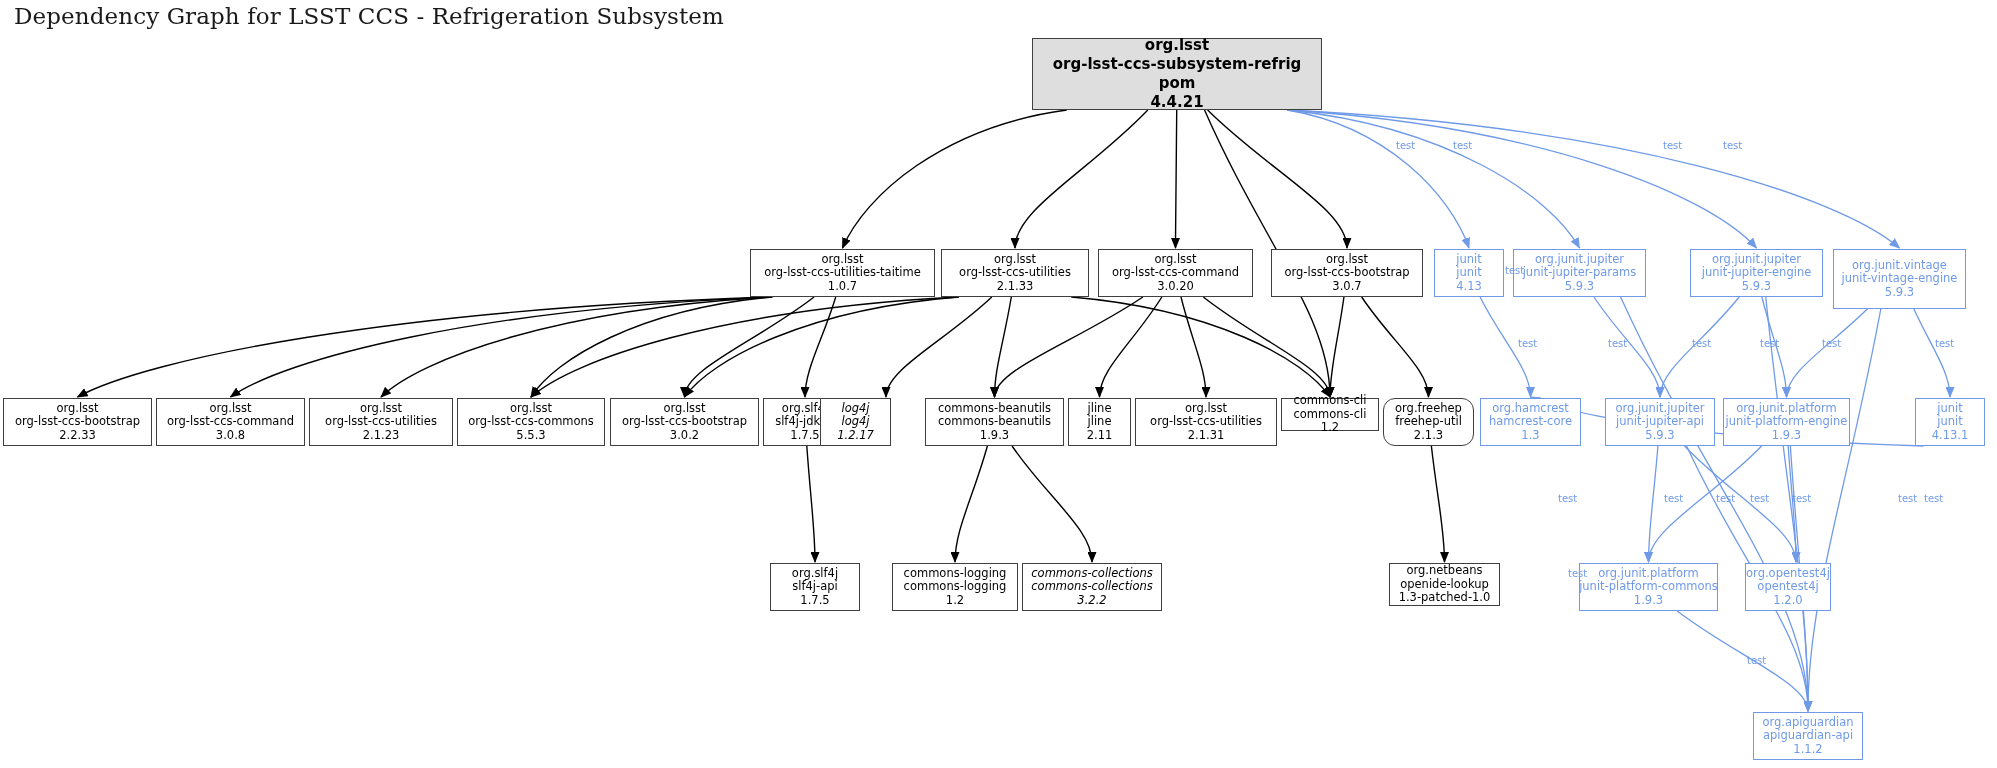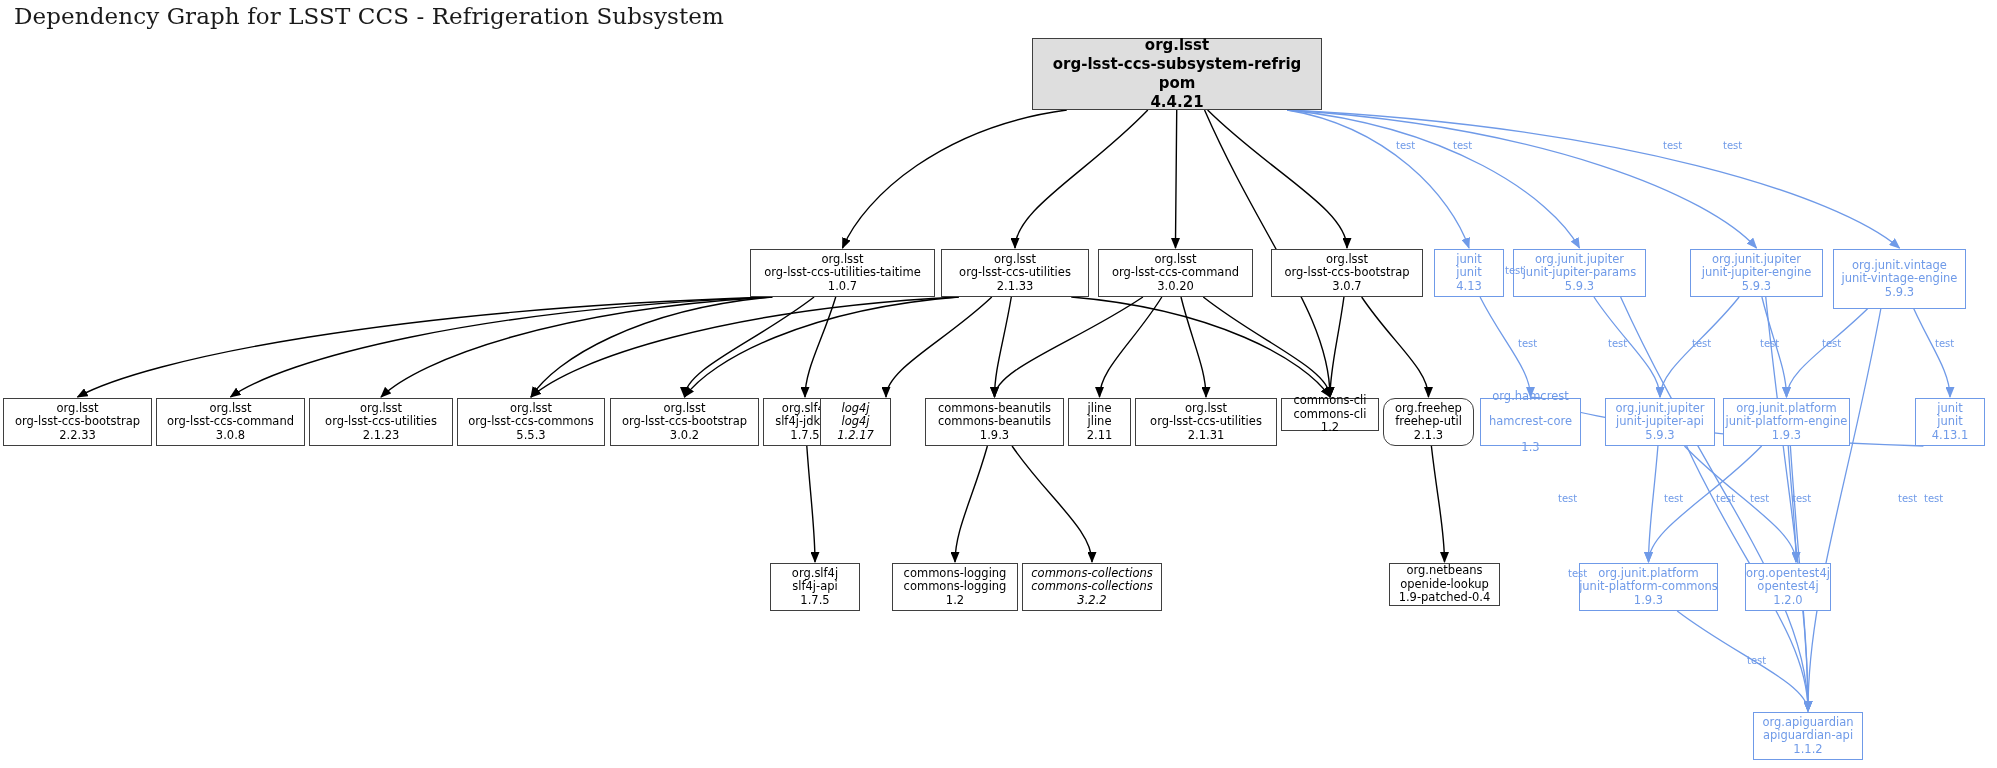--- a/index.html
+++ b/index.html
@@ -183,21 +183,21 @@
     <div class="node compile" style="left: 1281px; top: 398px; width: 98px; height: 33px;">
       <span class="ln">commons-cli</span>
       <span class="ln">commons-cli</span>
       <span class="ln">1.2</span>
     </div>
     <div class="node compile" style="left: 1383px; top: 398px; width: 91px; height: 48px; border-radius: 12px;">
       <span class="ln">org.freehep</span>
       <span class="ln">freehep-util</span>
       <span class="ln">2.1.3</span>
     </div>
-    <div class="node test" style="left: 1480px; top: 398px; width: 101px; height: 48px; gap: 12px;">
+    <div class="node test" style="left: 1480px; top: 398px; width: 101px; height: 48px;">
       <span class="ln">org.hamcrest</span>
       <span class="ln">hamcrest-core</span>
       <span class="ln">1.3</span>
     </div>
     <div class="node test" style="left: 1605px; top: 398px; width: 110px; height: 48px;">
       <span class="ln">org.junit.jupiter</span>
       <span class="ln">junit-jupiter-api</span>
       <span class="ln">5.9.3</span>
     </div>
     <div class="node test" style="left: 1723px; top: 398px; width: 127px; height: 48px;">
@@ -221,21 +221,21 @@
       <span class="ln">1.2</span>
     </div>
     <div class="node compile" style="left: 1022px; top: 563px; width: 140px; height: 48px; font-style: italic;">
       <span class="ln">commons-collections</span>
       <span class="ln">commons-collections</span>
       <span class="ln">3.2.2</span>
     </div>
     <div class="node compile" style="left: 1389px; top: 563px; width: 111px; height: 43px;">
       <span class="ln">org.netbeans</span>
       <span class="ln">openide-lookup</span>
-      <span class="ln">1.9-patched-0.4</span>
+      <span class="ln">1.3-patched-1.0</span>
     </div>
     <div class="node test" style="left: 1579px; top: 563px; width: 139px; height: 48px;">
       <span class="ln">org.junit.platform</span>
       <span class="ln">junit-platform-commons</span>
       <span class="ln">1.9.3</span>
     </div>
     <div class="node test" style="left: 1745px; top: 563px; width: 86px; height: 48px;">
       <span class="ln">org.opentest4j</span>
       <span class="ln">opentest4j</span>
       <span class="ln">1.2.0</span>

